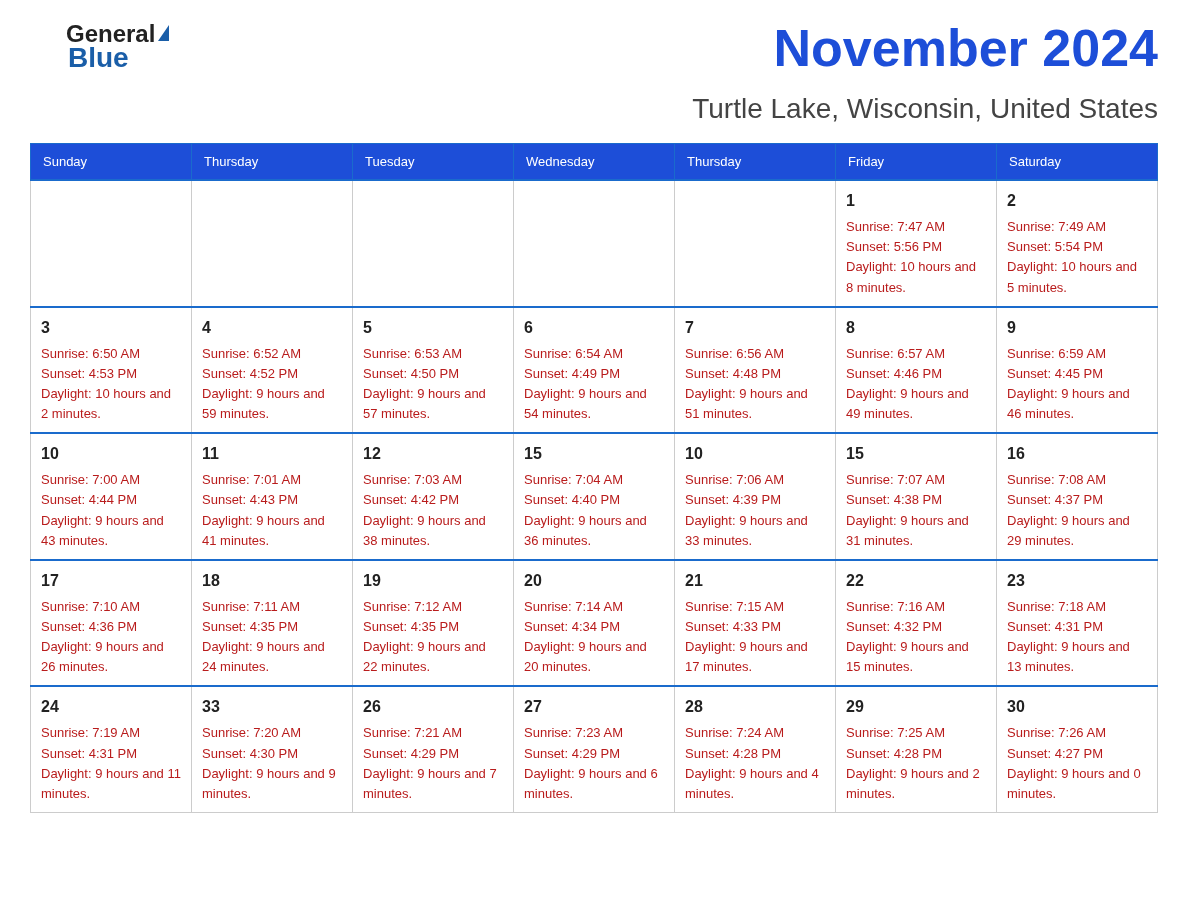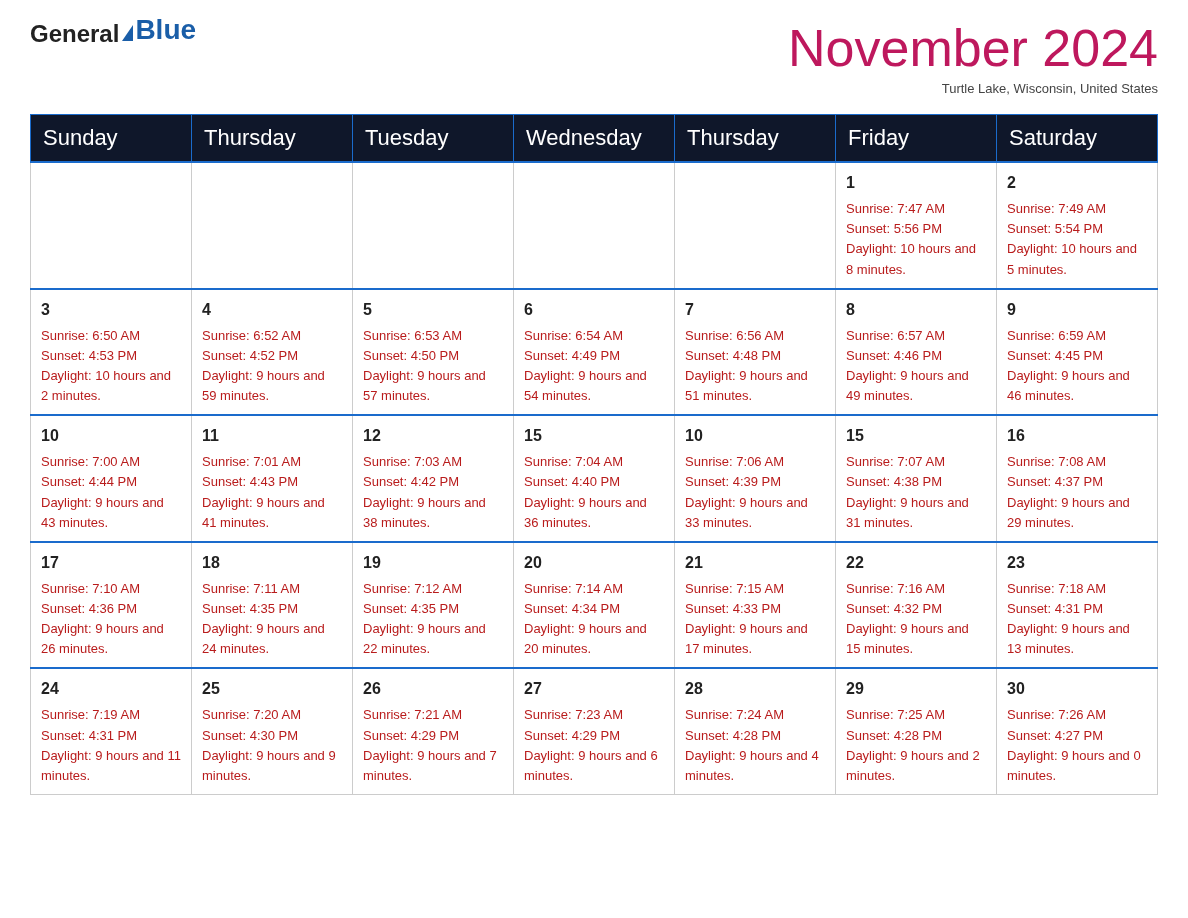--- a/index.html
+++ b/index.html
@@ -11,45 +11,46 @@
       padding: 20px 30px;
     }
     .header {
       display: flex;
       justify-content: space-between;
       align-items: flex-start;
       margin-bottom: 18px;
     }
     .logo {
       display: flex;
-      flex-direction: row;
+      flex-direction: column;
       align-items: flex-start;
+      margin-left: 36px;
     }
     .title-block {
       text-align: right;
     }
     .month-title {
       font-size: 52px;
-      font-weight: 400;
-      color: #be185d;
+      font-weight: 700;
+      color: #1d4ed8;
       line-height: 1.1;
     }
     .location {
-      font-size: 13px;
+      font-size: 28px;
       color: #444;
-      margin-top: 4px;
+      margin-top: 16px;
     }
     table {
       width: 100%;
       border-collapse: collapse;
     }
     thead tr th {
-      background-color: #0f172a;
+      background-color: #1d4ed8;
       color: #fff;
-      font-size: 22px;
+      font-size: 13px;
       font-weight: normal;
       padding: 10px 12px;
       text-align: left;
       border: 1px solid #1a6bcc;
     }
     tbody tr td {
       vertical-align: top;
       border: 1px solid #ccc;
       padding: 8px 10px;
       width: 14.28%;
@@ -153,21 +154,21 @@
         <td><span class="day-num">17</span><span class="day-info">Sunrise: 7:10 AM<br>Sunset: 4:36 PM<br>Daylight: 9 hours and 26 minutes.</span></td>
         <td><span class="day-num">18</span><span class="day-info">Sunrise: 7:11 AM<br>Sunset: 4:35 PM<br>Daylight: 9 hours and 24 minutes.</span></td>
         <td><span class="day-num">19</span><span class="day-info">Sunrise: 7:12 AM<br>Sunset: 4:35 PM<br>Daylight: 9 hours and 22 minutes.</span></td>
         <td><span class="day-num">20</span><span class="day-info">Sunrise: 7:14 AM<br>Sunset: 4:34 PM<br>Daylight: 9 hours and 20 minutes.</span></td>
         <td><span class="day-num">21</span><span class="day-info">Sunrise: 7:15 AM<br>Sunset: 4:33 PM<br>Daylight: 9 hours and 17 minutes.</span></td>
         <td><span class="day-num">22</span><span class="day-info">Sunrise: 7:16 AM<br>Sunset: 4:32 PM<br>Daylight: 9 hours and 15 minutes.</span></td>
         <td><span class="day-num">23</span><span class="day-info">Sunrise: 7:18 AM<br>Sunset: 4:31 PM<br>Daylight: 9 hours and 13 minutes.</span></td>
       </tr>
       <tr>
         <td><span class="day-num">24</span><span class="day-info">Sunrise: 7:19 AM<br>Sunset: 4:31 PM<br>Daylight: 9 hours and 11 minutes.</span></td>
-        <td><span class="day-num">25</span><span class="day-info">Sunrise: 7:20 AM<br>Sunset: 4:30 PM<br>Daylight: 9 hours and 9 minutes.</span></td>
+        <td><span class="day-num">33</span><span class="day-info">Sunrise: 7:20 AM<br>Sunset: 4:30 PM<br>Daylight: 9 hours and 9 minutes.</span></td>
         <td><span class="day-num">26</span><span class="day-info">Sunrise: 7:21 AM<br>Sunset: 4:29 PM<br>Daylight: 9 hours and 7 minutes.</span></td>
         <td><span class="day-num">27</span><span class="day-info">Sunrise: 7:23 AM<br>Sunset: 4:29 PM<br>Daylight: 9 hours and 6 minutes.</span></td>
         <td><span class="day-num">28</span><span class="day-info">Sunrise: 7:24 AM<br>Sunset: 4:28 PM<br>Daylight: 9 hours and 4 minutes.</span></td>
         <td><span class="day-num">29</span><span class="day-info">Sunrise: 7:25 AM<br>Sunset: 4:28 PM<br>Daylight: 9 hours and 2 minutes.</span></td>
         <td><span class="day-num">30</span><span class="day-info">Sunrise: 7:26 AM<br>Sunset: 4:27 PM<br>Daylight: 9 hours and 0 minutes.</span></td>
       </tr>
     </tbody>
 </table>
 
 </body></html>

